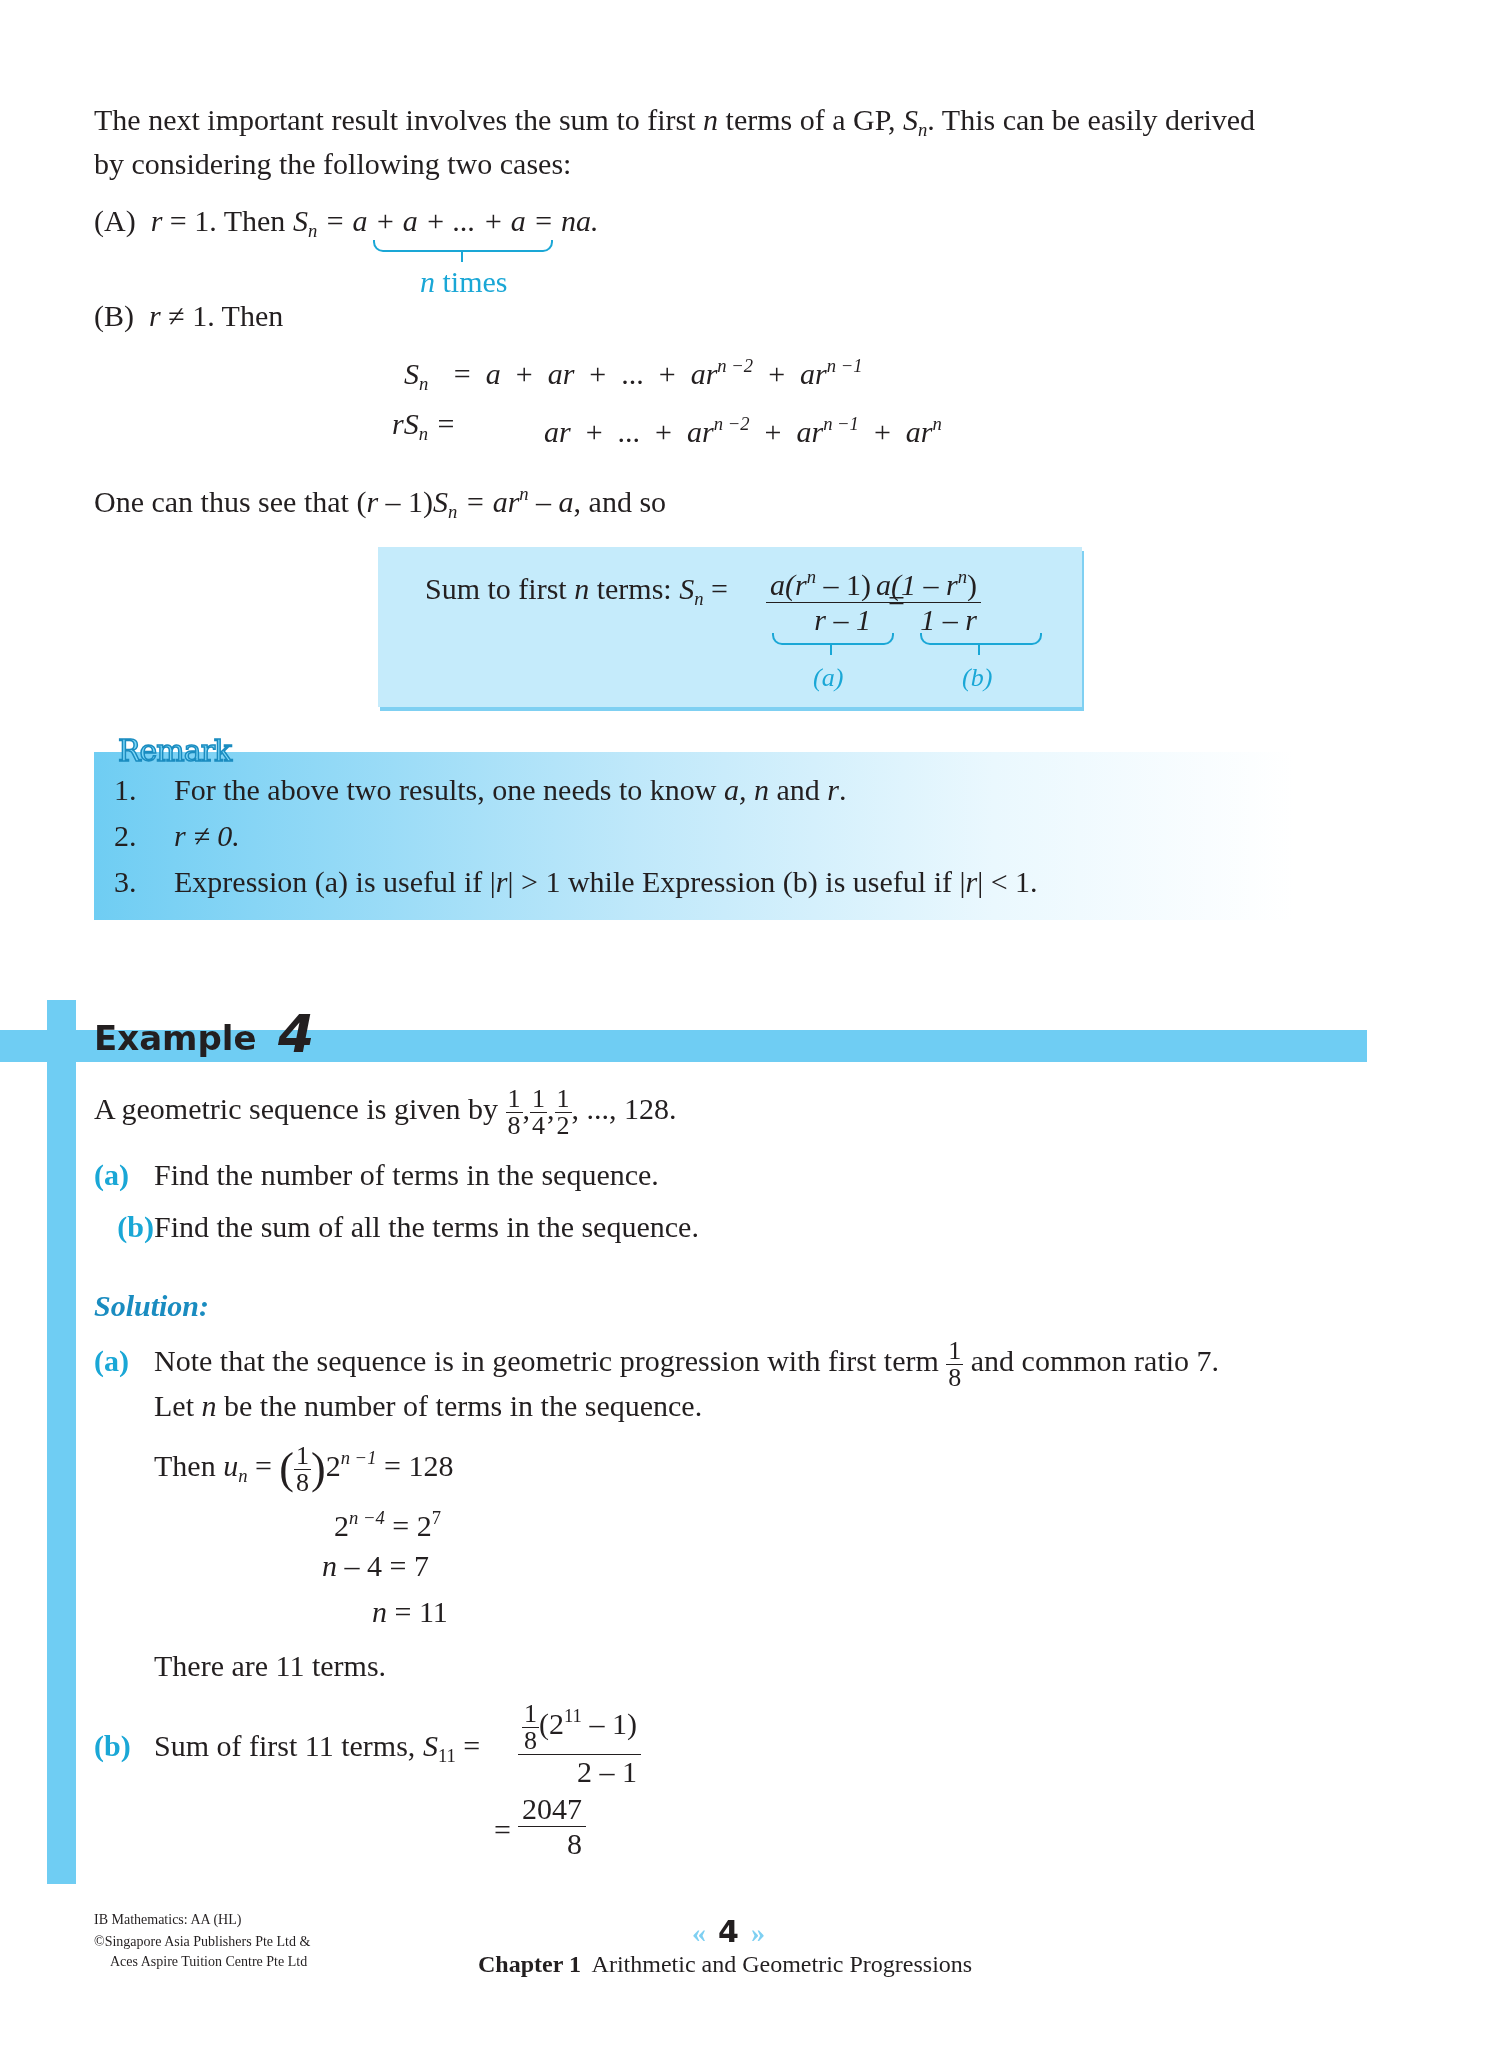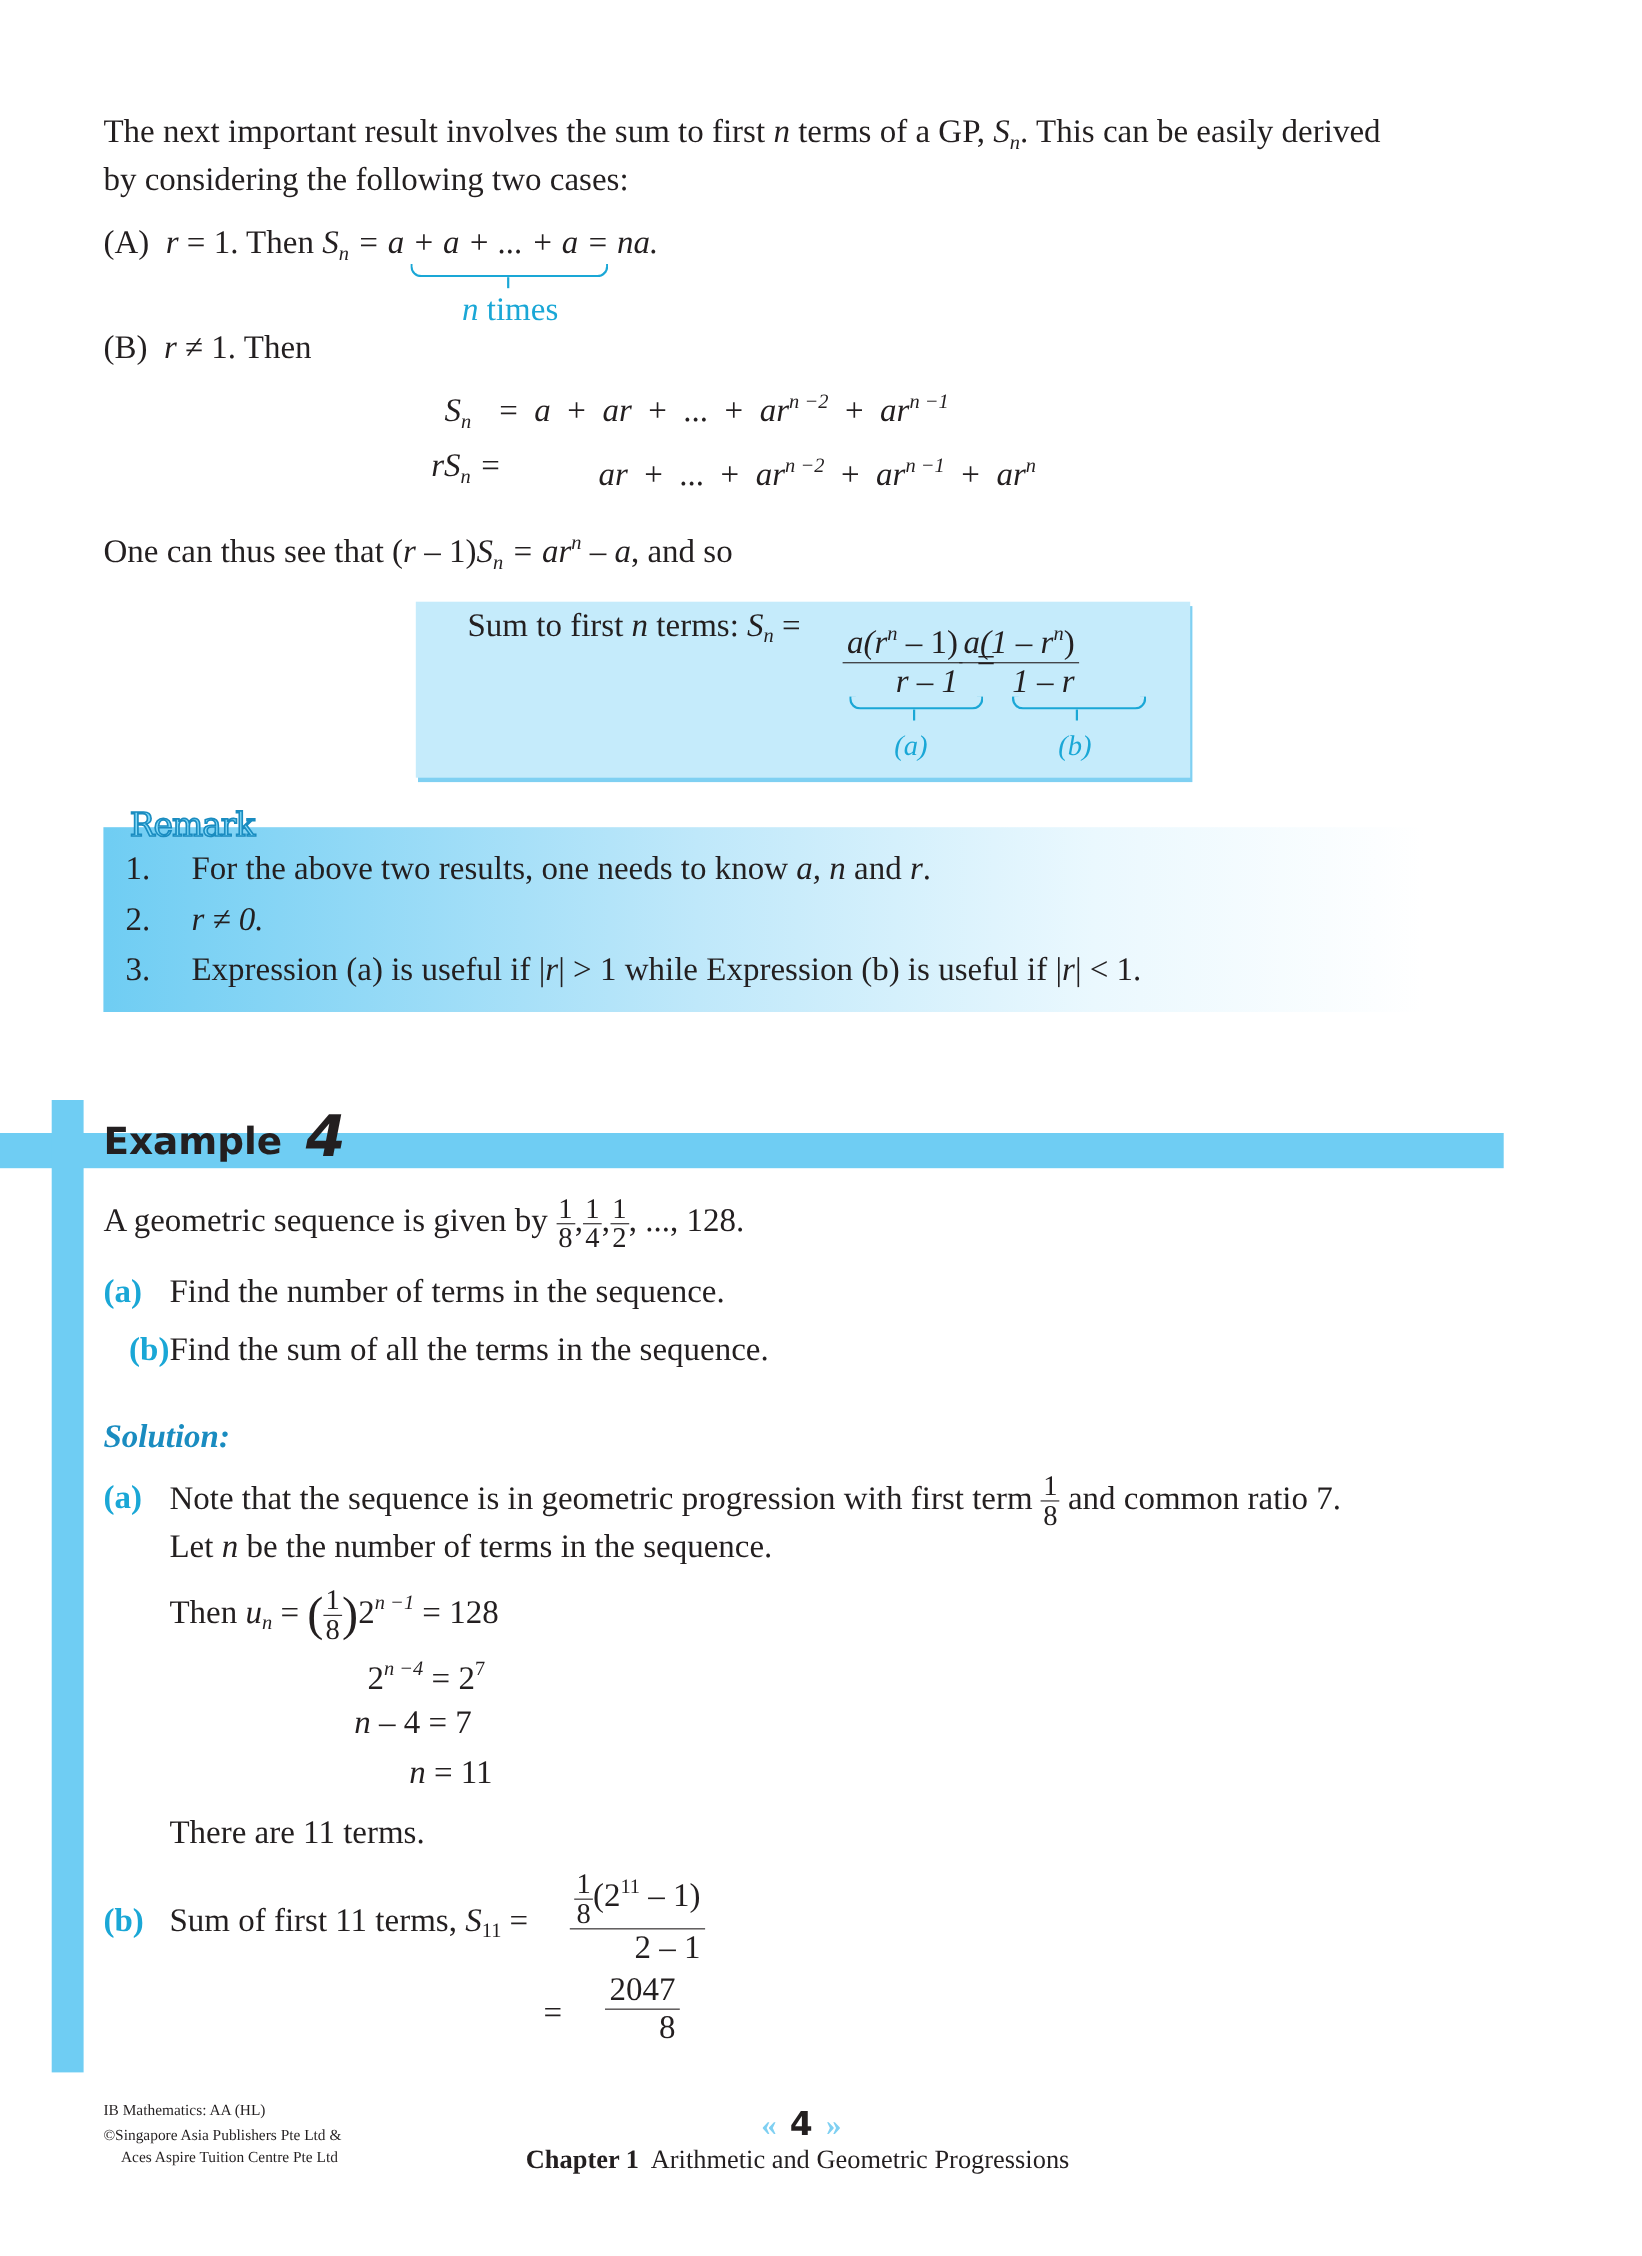--- a/index.html
+++ b/index.html
@@ -75,21 +75,21 @@
   <i>rS</i><sub>n</sub>
   <span style="margin-left:2px;">=</span>
   <span style="position:absolute; left:152px;"><i>ar</i>&nbsp;&nbsp;+&nbsp;&nbsp;...&nbsp;&nbsp;+&nbsp;&nbsp;<i>ar</i><sup class="it">n −2</sup>&nbsp;&nbsp;+&nbsp;&nbsp;<i>ar</i><sup class="it">n −1</sup>&nbsp;&nbsp;+&nbsp;&nbsp;<i>ar</i><sup class="it">n</sup></span>
 </div>
 
 <div class="abs txt" style="left:94px; top:476px;text-align:center;">
   <span>One can thus see that (</span><i>r</i><span> – 1)</span><i>S</i><sub>n</sub><i> = ar</i><sup class="it">n</sup><span> – </span><i>a</i><span>, and so</span>
 </div>
 
 <div class="abs formula-box"></div>
-<div class="abs txt" style="left:425px; top:551px;text-align:right;">
+<div class="abs txt" style="left:425px; top:571px;text-align:right;">
   <span>Sum to first </span><i>n</i><span> terms: </span><i>S</i><sub>n</sub> =
 </div>
 <div class="abs txt" style="left:766px; top:560px;">
   <span class="frac">
     <span class="num"><i>a(r</i><sup class="it">n</sup><span> – 1)</span></span>
     <span class="den it">r – 1</span>
   </span>
 </div>
 <div class="abs txt" style="left:888px; top:583px;">=</div>
 <div class="abs txt" style="left:872px; top:560px;">
@@ -156,21 +156,21 @@
 <div class="abs txt" style="left:94px; top:1728px;">
   <span class="lbl" style="display:inline-block; width:60px;">(b)</span><span>Sum of first 11 terms, </span><i>S</i><sub style="font-style:normal;">11</sub><span> =</span>
 </div>
 <div class="abs txt" style="left:518px; top:1690px;">
   <span class="frac">
     <span class="num" style="line-height:52px;"><span class="frac sm" style="vertical-align:middle;"><span class="num">1</span><span class="den">8</span></span><span>(2</span><sup>11</sup><span> – 1)</span></span>
     <span class="den">2 – 1</span>
   </span>
 </div>
 <div class="abs txt" style="left:494px; top:1812px;">=</div>
-<div class="abs txt" style="left:518px; top:1792px;margin-left:32px;">
+<div class="abs txt" style="left:518px; top:1792px;">
   <span class="frac"><span class="num">2047</span><span class="den">8</span></span>
 </div>
 
 <div class="abs foot-small" style="left:94px; top:1910px;">IB Mathematics: AA (HL)</div>
 <div class="abs foot-small" style="left:94px; top:1932px;">©Singapore Asia Publishers Pte Ltd &amp;</div>
 <div class="abs foot-small" style="left:110px; top:1952px;">Aces Aspire Tuition Centre Pte Ltd</div>
 <div class="abs" style="left:692px; top:1914px;">
   <span class="chev">«</span>
   <span class="pagenum" style="margin:0 8px;">4</span>
   <span class="chev">»</span>

